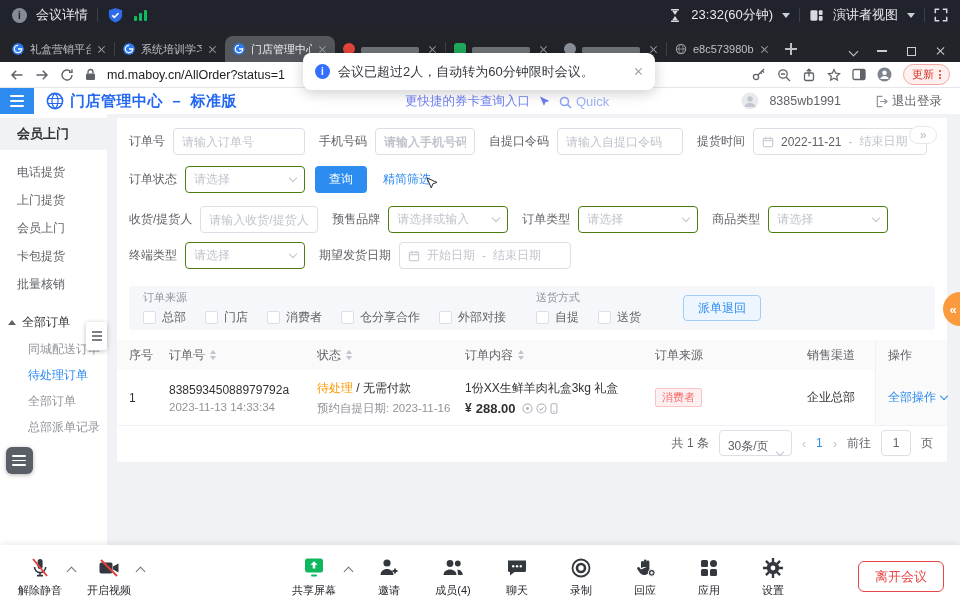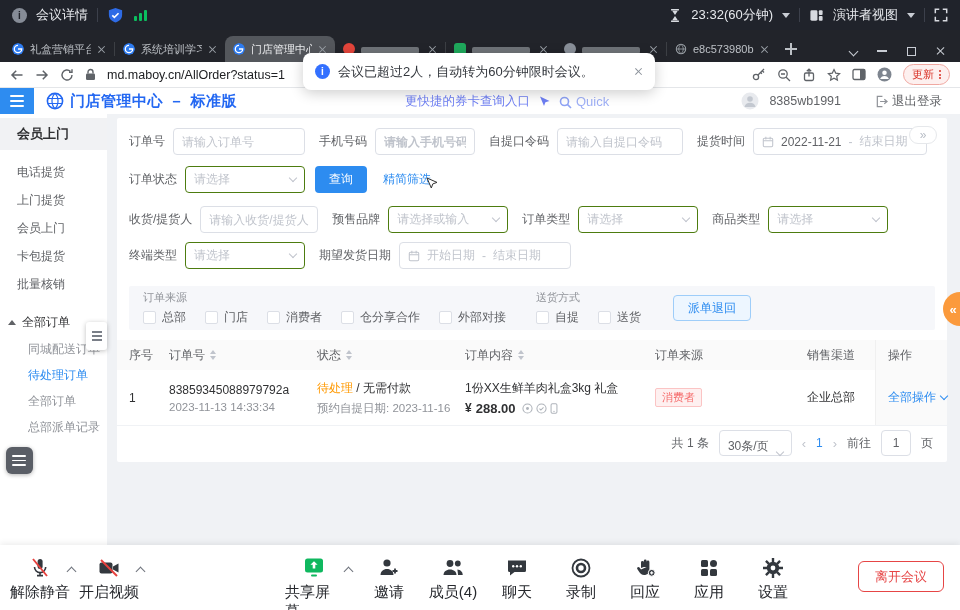--- a/index.html
+++ b/index.html
@@ -90,21 +90,21 @@
   .link{color:#2D8CF0;font-size:12px}
   #collapsepill{position:absolute;top:8px;right:10px;width:28px;height:18px;border:1px solid #E6E8EB;border-radius:10px;color:#B8BDC6;font-size:12px;display:flex;align-items:center;justify-content:center;background:#fff}
 
   
   #sourcebar{position:absolute;top:168px;left:12px;right:12px;height:44px;background:#F6F7FA;border-radius:2px;display:flex;align-items:center;padding:0 14px;gap:30px}
   .cgroup{display:flex;flex-direction:column;gap:4px}
   .cglabel{font-size:11px;color:#909399}
   .copts{display:flex;gap:19px}
   .copt{display:flex;align-items:center;gap:6px;color:#606266;font-size:12px}
   .cb{width:13px;height:13px;border:1px solid #DCDFE6;border-radius:2px;background:#fff;flex:none}
-  .btn-ghost{height:26px;padding:0 14px;border:1px solid #9ECDF9;color:#2D8CF0;background:#EDF6FF;border-radius:4px;font-size:12px;font-family:inherit;margin-left:2px}
+  .btn-ghost{height:26px;padding:0 14px;border:1px solid #9ECDF9;color:#2D8CF0;background:#EDF6FF;border-radius:4px;font-size:12px;font-family:inherit;margin-left:12px}
 
   
   #tbl{position:absolute;top:222px;left:0;right:0}
   .thead,.trow{display:grid;grid-template-columns:40px 148px 148px 190px 152px 80px 72px;align-items:center}
   .thead{height:30px;background:#FAFAFA;color:#606266;font-size:12px}
   .thead>div{display:flex;align-items:center;padding-left:12px}
   .trow{height:56px;border-bottom:1px solid #F0F2F5;font-size:12px;color:#303133}
   .trow>div{padding-left:12px}
   .c2{display:flex;flex-direction:column;gap:4px;justify-content:center}
   .sub{color:#909399;font-size:11.5px}
@@ -120,21 +120,21 @@
 
   
   #pager{position:absolute;top:312px;right:14px;display:flex;align-items:center;gap:10px;font-size:12px;color:#606266}
   .psel{display:flex;align-items:flex-end;gap:8px;height:26px;border:1px solid #DCDFE6;border-radius:4px;padding:0 8px;color:#606266}
   .pnav{color:#C0C4CC;font-size:13px}
   .pcur{color:#2D8CF0}
   .pgoto{width:30px;height:26px;border:1px solid #DCDFE6;border-radius:4px;text-align:center;font-size:12px;color:#606266;outline:none;font-family:inherit}
 
   
   #meettools{position:absolute;left:0;right:0;bottom:0;height:65px;background:#fff;box-shadow:0 -2px 6px rgba(0,0,0,.07);z-index:20}
-  .tool{display:flex;flex-direction:column;align-items:center;gap:3px;font-size:15px;color:#26282D;width:58px}
+  .tool{display:flex;flex-direction:column;align-items:center;gap:3px;font-size:11px;color:#26282D;width:58px}
   .tool .ic{height:26px;display:flex;align-items:flex-end}
   .tcaret{width:7px;height:7px;border-left:1.6px solid #6E737C;border-top:1.6px solid #6E737C;transform:rotate(45deg);margin:14px 2px 0 -4px}
   #lefttools{position:absolute;left:8px;top:9px;display:flex}
   #centertools{position:absolute;left:285px;top:9px;display:flex;gap:6px}
   #leavebtn{position:absolute;right:16px;top:16px;height:31px;padding:0 16px;border:1.5px solid #E64545;color:#E64545;background:#fff;border-radius:6px;font-size:13px;display:flex;align-items:center;font-family:inherit}
 </style>
 </head>
 <body>
 
 <header id="meetbar">

